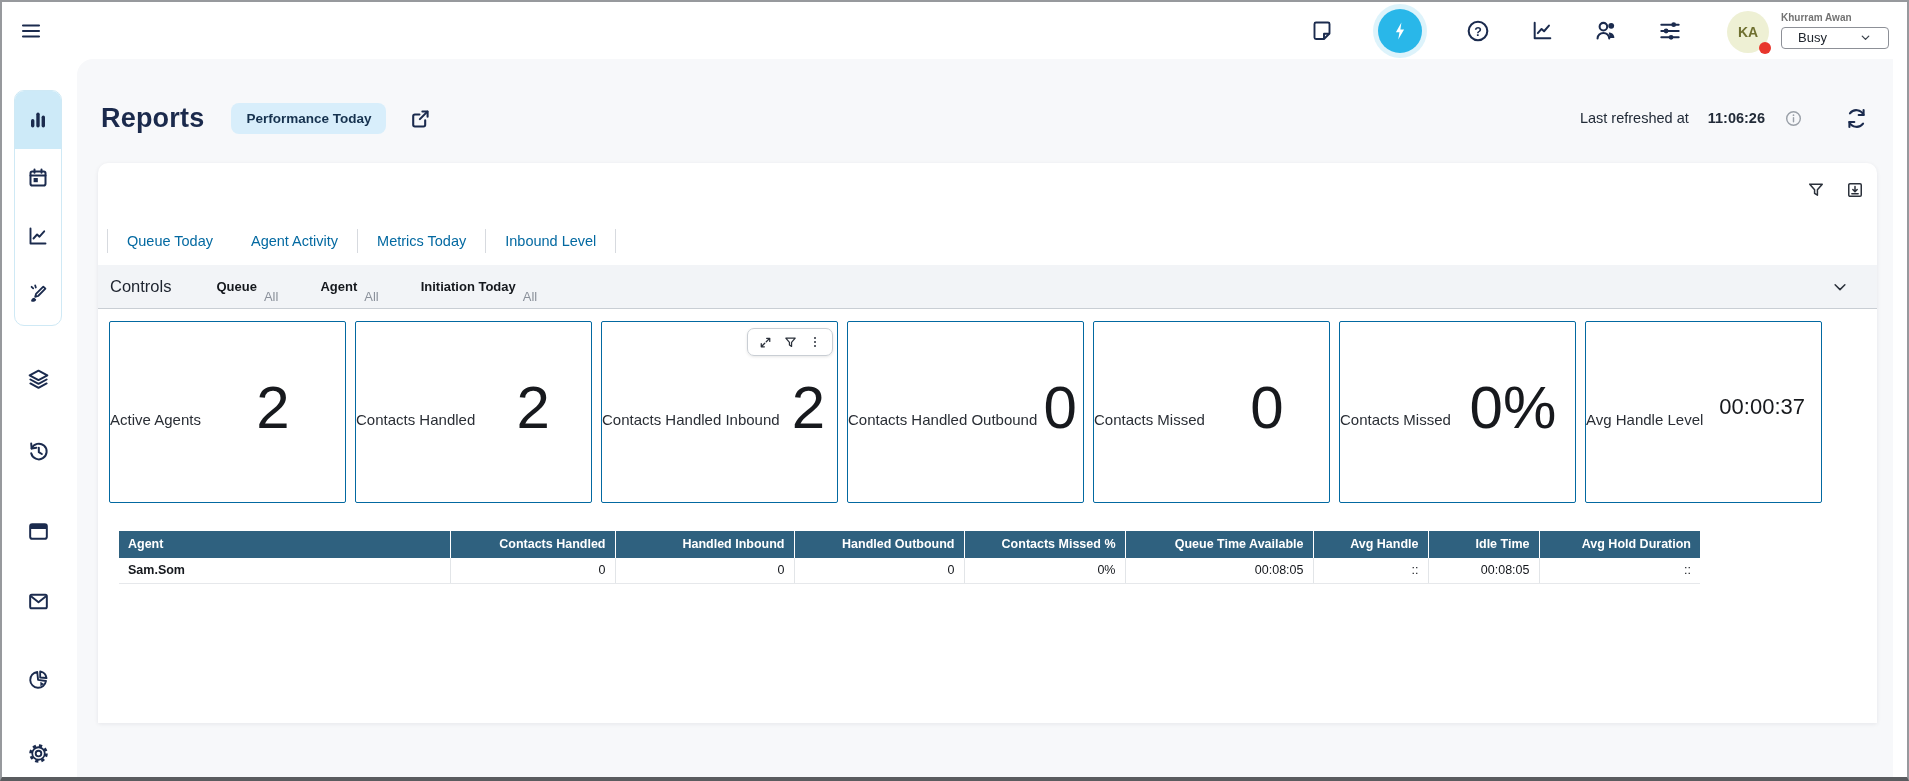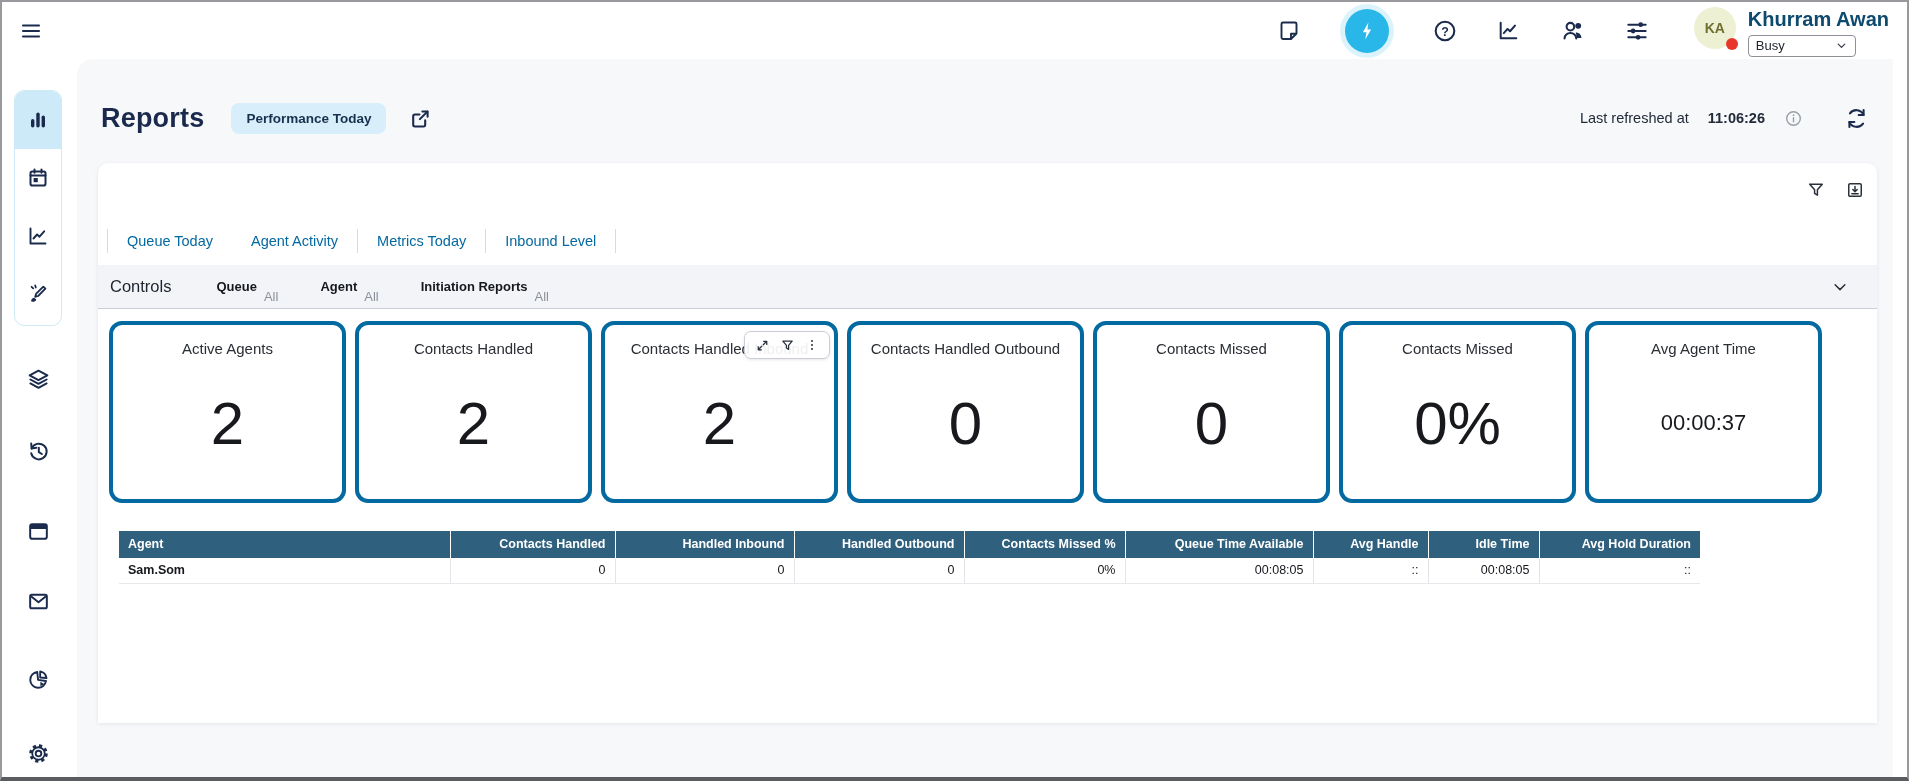--- a/index.html
+++ b/index.html
@@ -15,22 +15,22 @@
   .topbar { position:absolute; left:0; top:0; right:0; height:57px; background:#fff; display:flex; align-items:center; }
   .hamburger { margin-left:17px; cursor:pointer; }
   .topbar-right { position:absolute; right:18px; top:0; height:57px; display:flex; align-items:center; gap:38px; }
   .tb-icon { width:26px; height:26px; display:flex; align-items:center; justify-content:center; cursor:pointer; }
   .boost-wrap { width:54px; height:54px; border-radius:50%; background:rgba(41,183,233,.16); display:flex; align-items:center; justify-content:center; }
   .boost { width:44px; height:44px; border-radius:50%; background:#29b7e9; display:flex; align-items:center; justify-content:center; }
   .user-block { display:flex; align-items:flex-start; gap:12px; margin-left:6px; }
   .avatar { position:relative; width:42px; height:42px; border-radius:50%; background:#eef0d4; display:flex; align-items:center; justify-content:center; font-weight:700; font-size:14px; color:#6f7030; margin-top:2px; }
   .status-dot { position:absolute; right:-2px; bottom:-1px; width:12px; height:12px; border-radius:50%; background:#e8362c; }
   .user-meta { display:flex; flex-direction:column; gap:4px; padding-top:3px; }
-  .user-name { font-weight:700; font-size:20px; color:#0c4a6e; }
-  .status-select { width:108px; height:22px; border:1px solid #8d9097; border-radius:4px; display:flex; align-items:center; justify-content:space-between; padding:0 7px; font-size:13px; color:#20262e; background:#fff; cursor:pointer; }
+  .user-name { font-weight:700; font-size:10px; color:#737373; }
+  .status-select { width:108px; height:22px; border:1px solid #8d9097; border-radius:4px; display:flex; align-items:center; justify-content:space-between; padding:0 16px; font-size:13px; color:#20262e; background:#fff; cursor:pointer; }
 
   
   .sidebar { position:absolute; left:0; top:57px; width:75px; bottom:0; background:#fff; }
   .rail-box { position:absolute; left:12px; top:31px; width:48px; height:236px; border:1.5px solid #cfe9f5; border-radius:10px; }
   .rail-item { position:absolute; left:0; width:100%; height:58px; display:flex; align-items:center; justify-content:center; cursor:pointer; }
   .rail-item.active { background:#cdeaf8; border-radius:9px 9px 0 0; }
   .side-item { position:absolute; left:12px; width:48px; height:44px; display:flex; align-items:center; justify-content:center; cursor:pointer; }
 
   
   .main { position:absolute; left:75px; top:57px; right:14px; bottom:0; background:#f7f8fa; border-top-left-radius:16px; }
@@ -57,21 +57,21 @@
   
   .controls-bar { position:relative; height:44px; background:#f2f4f7; border-bottom:1px solid #c9ced4; display:flex; align-items:center; padding-left:12px; z-index:1; }
   .controls-title { font-size:16.5px; color:#1d232e; margin-right:45px; }
   .ctl-group { display:flex; align-items:center; gap:7px; margin-right:42px; cursor:pointer; }
   .ctl-label { font-size:13px; font-weight:700; color:#15181d; }
   .ctl-value { font-size:13px; color:#8b919b;margin-top:19px; }
   .controls-collapse { position:absolute; right:28px; top:13px; cursor:pointer; }
 
   
   .cards-row { display:flex; gap:9px; margin:12px 55px 0 11px; height:182px; }
-  .metric-card { position:relative; flex:1; background:#fff; border:4px solid #0369a1; border-radius:13px; display:flex; flex-direction:column; align-items:center; }
+  .metric-card { position:relative; flex:1; background:#fff; border:1px solid #0369a1; border-radius:2px; display:flex; flex-direction:row; align-items:center; }
   .metric-title { margin-top:15px; font-size:15px; color:#2a2e35; white-space:nowrap; overflow:hidden; }
   .metric-value { flex:1; display:flex; align-items:center; justify-content:center; font-size:60px; color:#17191d; padding-bottom:10px; }
   .metric-value.small { font-size:22px; }
   .hover-toolbar { position:absolute; top:6px; right:4px; width:86px; height:28px; background:rgba(255,255,255,.92); border:1px solid #c9ced4; border-radius:7px; display:flex; align-items:center; justify-content:space-evenly; box-shadow:0 1px 3px rgba(0,0,0,.10); z-index:3; }
   .hover-toolbar .tbtn { cursor:pointer; display:flex; align-items:center; }
 
   
   .data-table { margin:28px 0 0 21px; border-collapse:collapse; table-layout:fixed; width:1581px; font-size:12.5px; }
   .data-table th { background:#2f617f; color:#fff; font-weight:700; text-align:right; padding:6px 9px 7px; border-left:1px solid rgba(255,255,255,.35); white-space:nowrap; overflow:hidden; cursor:pointer; }
   .data-table th:first-child { text-align:left; border-left:none; }
@@ -288,21 +288,21 @@
       <span class="controls-title">Controls</span>
       <span class="ctl-group">
         <span class="ctl-label">Queue</span>
         <span class="ctl-value">All</span>
       </span>
       <span class="ctl-group">
         <span class="ctl-label">Agent</span>
         <span class="ctl-value">All</span>
       </span>
       <span class="ctl-group">
-        <span class="ctl-label">Initiation Reports</span>
+        <span class="ctl-label">Initiation Today</span>
         <span class="ctl-value">All</span>
       </span>
       <span class="controls-collapse">
         <svg width="18" height="18" viewBox="0 0 24 24" fill="none" stroke="#2b313b" stroke-width="2" stroke-linecap="round" stroke-linejoin="round">
             <path d="M5.5 9l6.5 6.5L18.5 9"></path>
           </svg>
       </span>
     </div>
 
     <div class="cards-row">
@@ -343,21 +343,21 @@
       </div>
       <div class="metric-card">
         <span class="metric-title">Contacts Missed</span>
         <span class="metric-value">0</span>
       </div>
       <div class="metric-card">
         <span class="metric-title">Contacts Missed</span>
         <span class="metric-value">0%</span>
       </div>
       <div class="metric-card">
-        <span class="metric-title">Avg Agent Time</span>
+        <span class="metric-title">Avg Handle Level</span>
         <span class="metric-value small">00:00:37</span>
       </div>
     </div>
 
     <table class="data-table">
       <colgroup>
         <col style="width:331px">
           <col style="width:165px">
           <col style="width:179px">
           <col style="width:170px">

